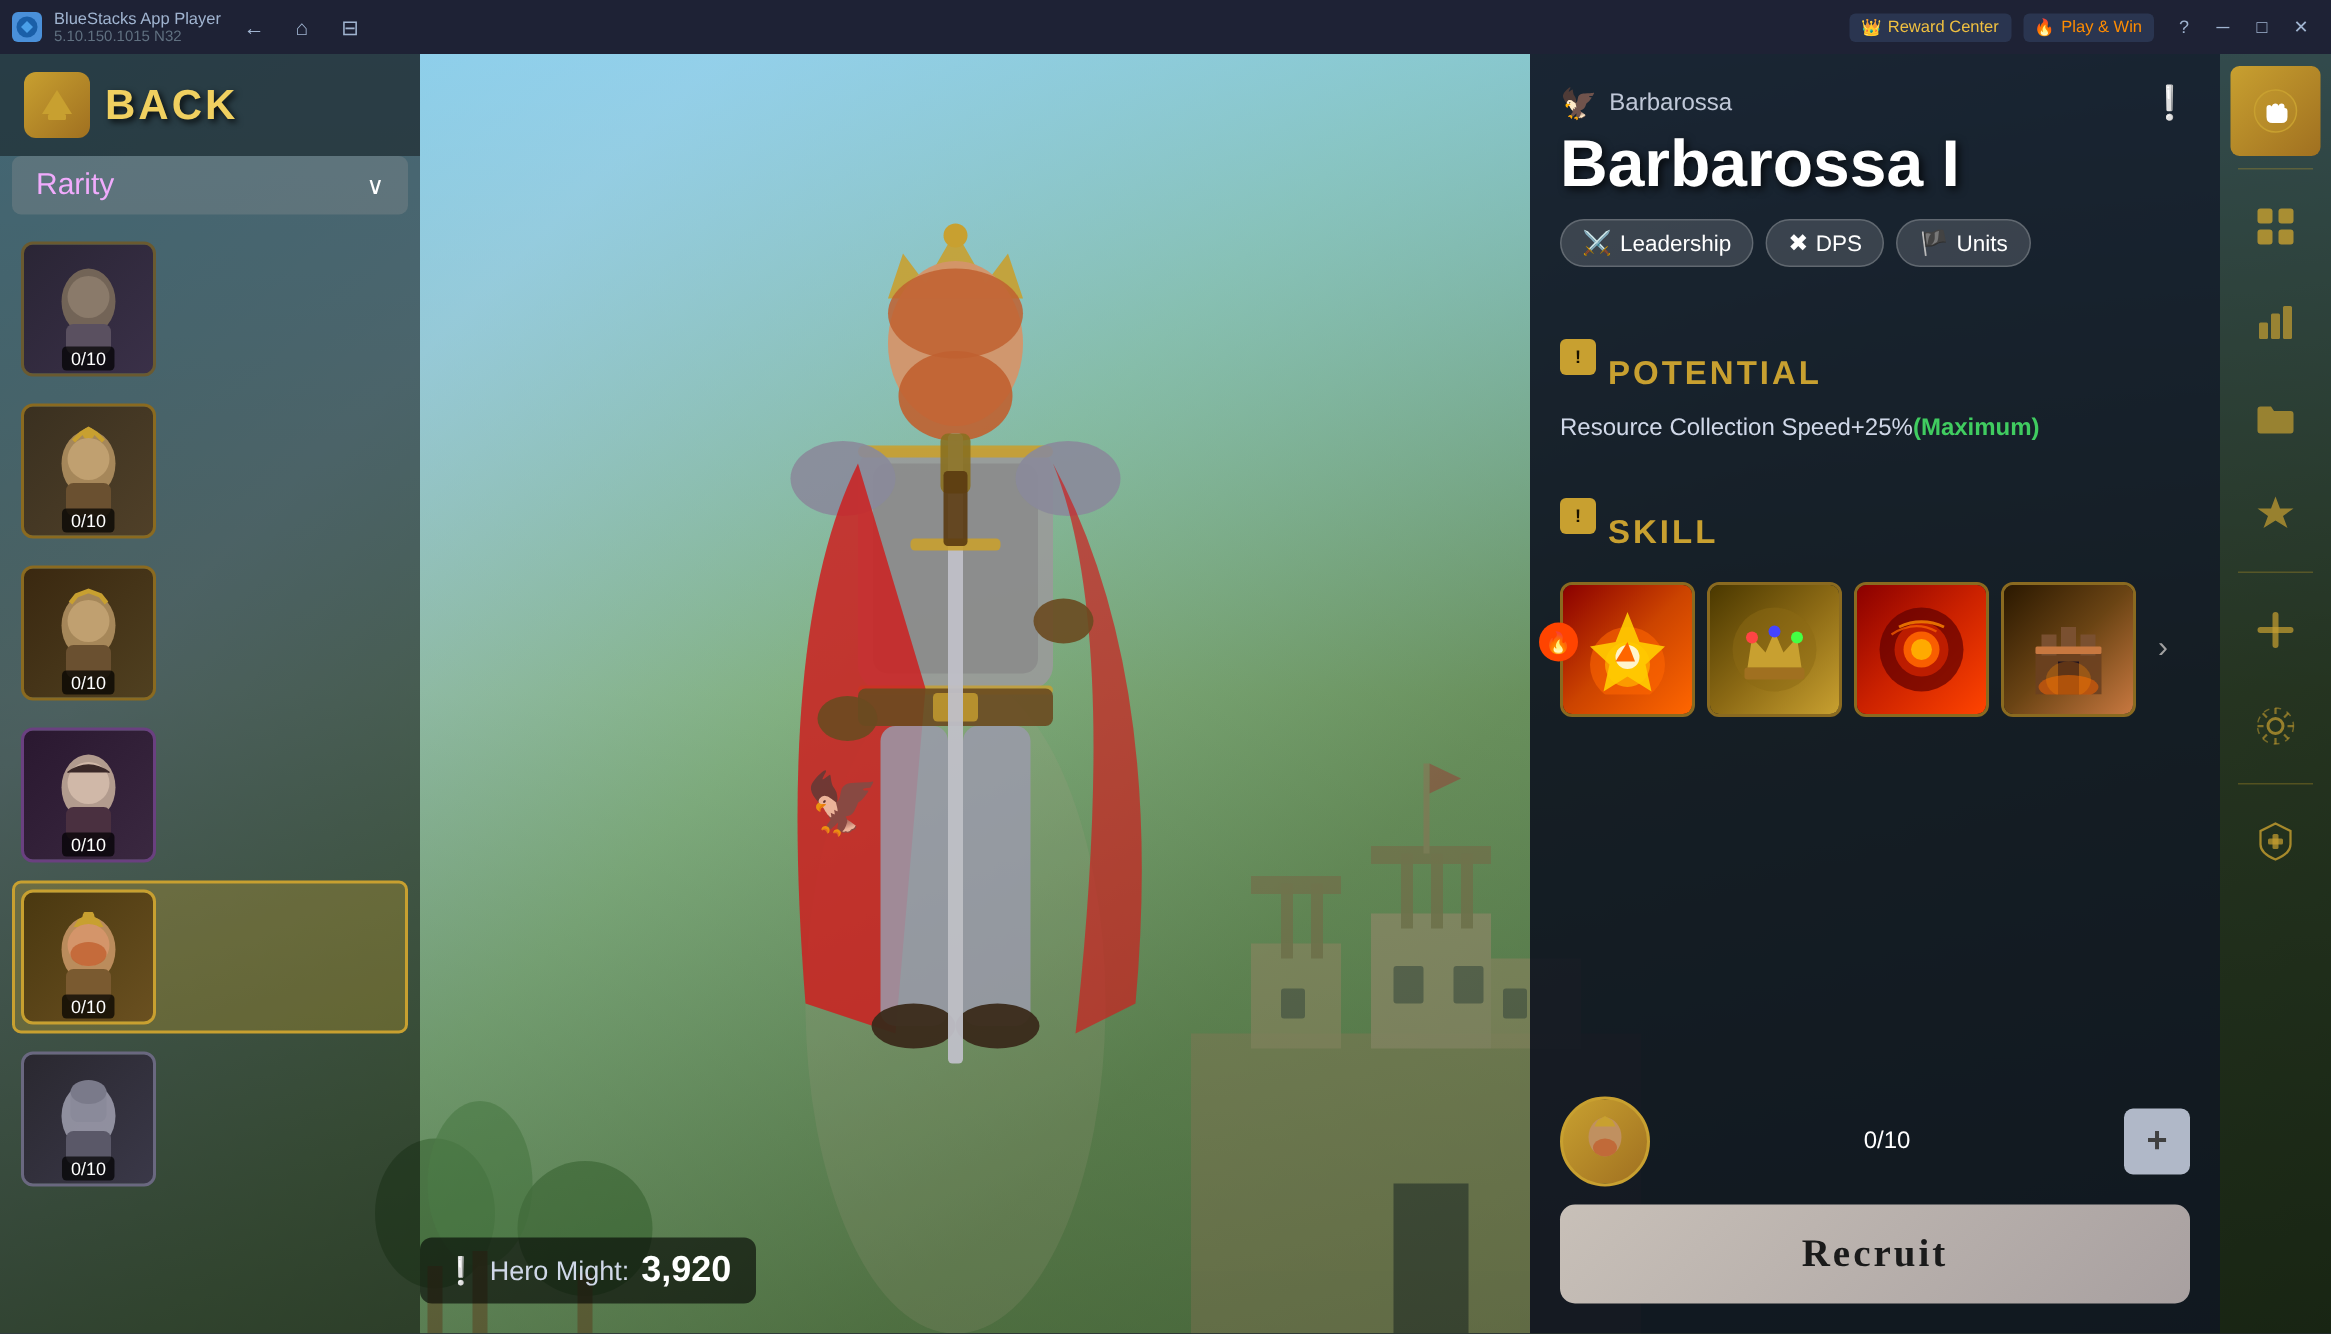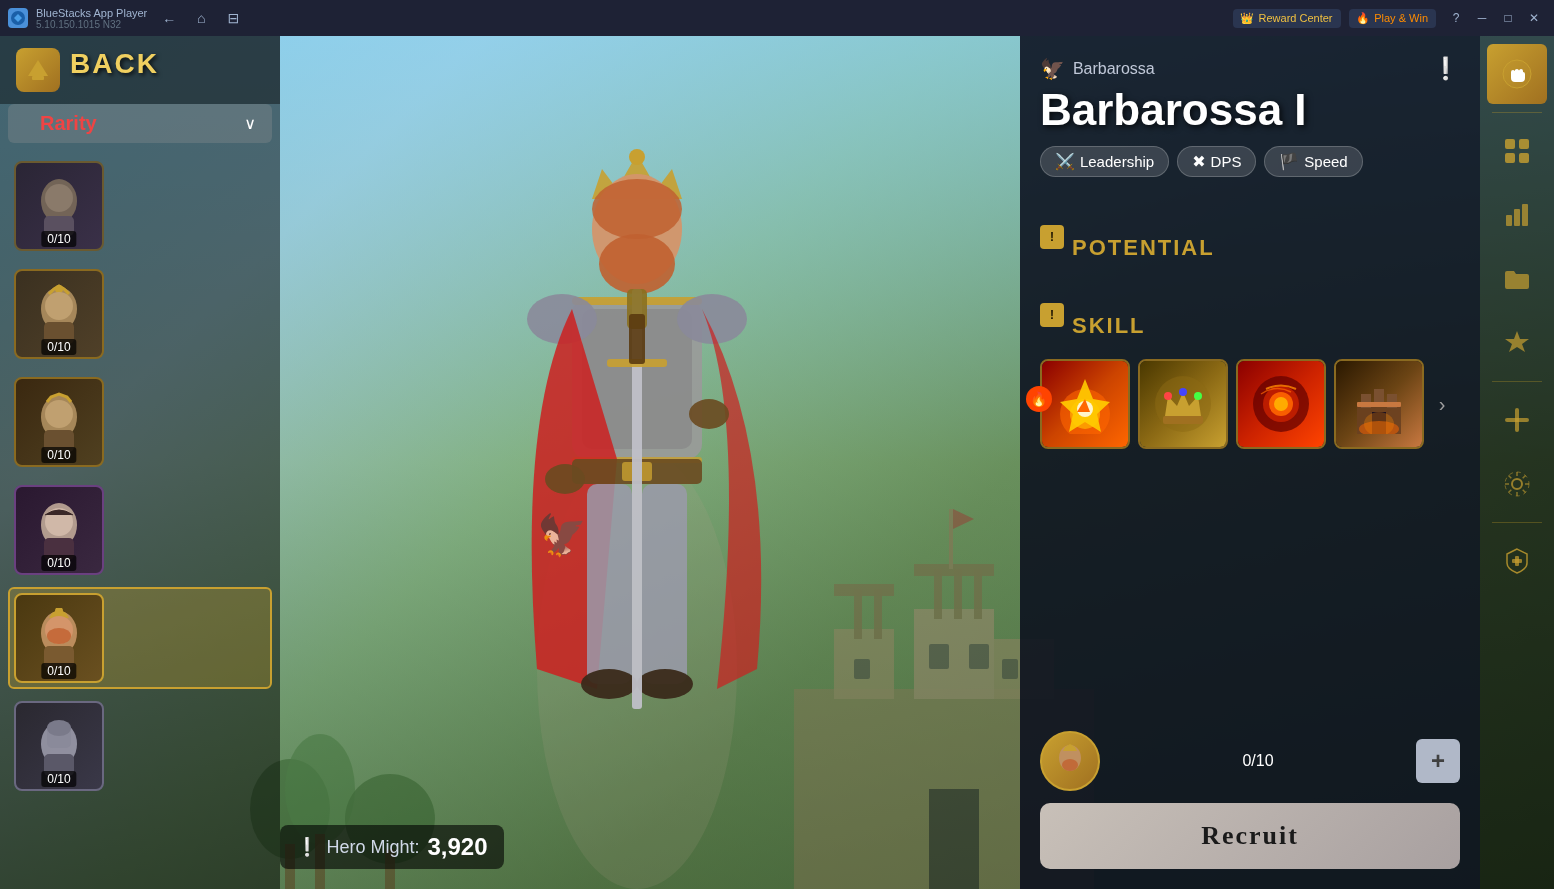--- a/index.html
+++ b/index.html
@@ -141,21 +141,21 @@
       width: 280px;
       height: 100%;
       background: rgba(0,0,0,0.5);
       z-index: 10;
       display: flex;
       flex-direction: column;
     }
 
     .back-btn {
       display: flex;
-      align-items: flex-start;
+      align-items: center;
       gap: 10px;
       padding: 12px 16px;
       cursor: pointer;
       background: rgba(0,0,0,0.4);
     }
     .back-icon {
       width: 44px;
       height: 44px;
       background: linear-gradient(135deg, #c8a030, #a07020);
       border-radius: 8px;
@@ -176,24 +176,23 @@
       display: flex;
       align-items: center;
       justify-content: space-between;
       padding: 8px 16px;
       background: rgba(150,150,150,0.3);
       margin: 0 8px 8px 8px;
       border-radius: 6px;
       cursor: pointer;
     }
     .rarity-label {
-      color: #ef4444;
+      color: #f0abfc;
       font-size: 20px;
-      font-weight: bold;
-      margin-left: 16px;
+      font-weight: normal;
     }
     .rarity-chevron {
       color: white;
       font-size: 16px;
     }
 
     .hero-list {
       flex: 1;
       overflow-y: auto;
       padding: 4px 8px;
@@ -750,31 +749,34 @@
         <div class="hero-tag">
           <span class="hero-tag-icon">⚔️</span>
           <span>Leadership</span>
         </div>
         <div class="hero-tag">
           <span class="hero-tag-icon">✖</span>
           <span>DPS</span>
         </div>
         <div class="hero-tag">
           <span class="hero-tag-icon">🏴</span>
-          <span>Speed</span>
+          <span>Units</span>
         </div>
       </div>
     </div>
 
     <div class="section-header">
       <div class="section-icon">!</div>
       <span class="section-title">POTENTIAL</span>
     </div>
 
     <div class="potential-text">
+      <div>
+        <span>Resource Collection Speed+25%</span><span class="potential-highlight">(Maximum)</span>
+      </div>
     </div>
 
     <div class="skill-section">
       <div class="section-header">
         <div class="section-icon">!</div>
         <span class="section-title">SKILL</span>
       </div>
 
       <div style="position:relative;display:flex;align-items:center;">
         <div style="position:absolute;left:-14px;top:50%;transform:translateY(-50%);width:26px;height:26px;background:#ff4400;border-radius:50%;display:flex;align-items:center;justify-content:center;font-size:14px;z-index:5;">🔥</div>

